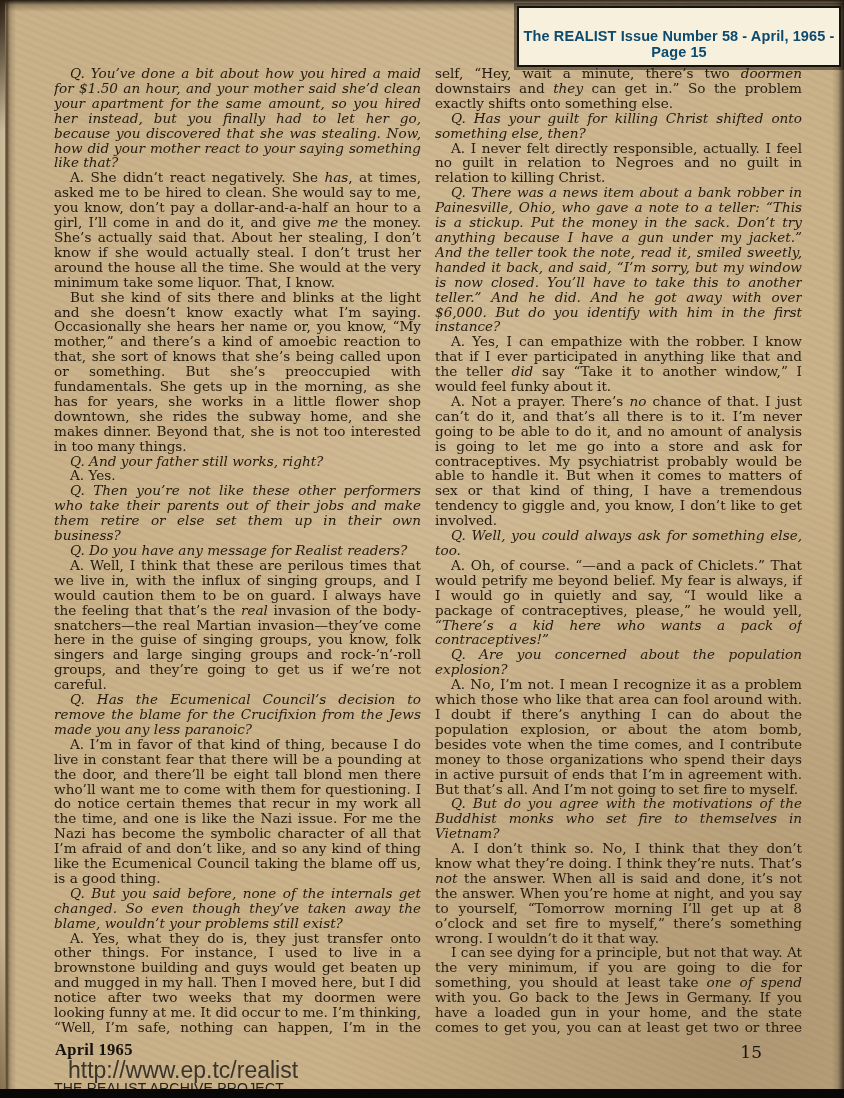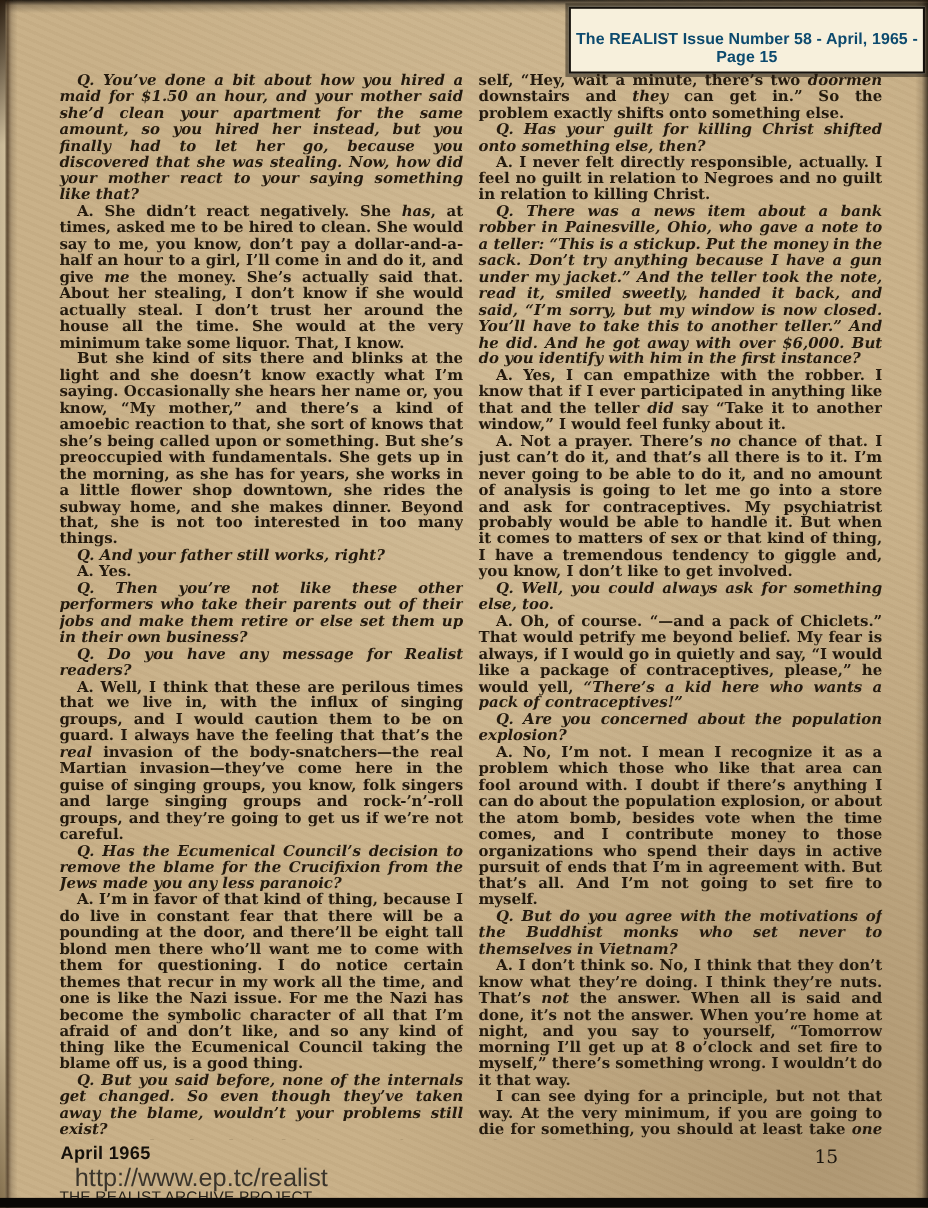--- a/index.html
+++ b/index.html
@@ -43,35 +43,35 @@
     box-shadow:0 0 0 3px rgba(10,8,5,0.45);
     text-align:center;
     padding:20px 2px 5px 2px;
     font-family:"Liberation Sans",sans-serif;
     color:#0c4a6e;
   }
   .header-title{font-size:14.5px;font-weight:bold;letter-spacing:0.1px;}
   .header-subtitle{font-size:11px;font-weight:bold;margin-top:1px;}
   .columns{
     position:absolute;top:66px;left:54px;right:42px;
-    display:flex;gap:14px;font-weight:bold;
+    display:flex;gap:14px;
   }
   .col{
     width:50%;height:970px;overflow:hidden;
     font-size:13.6px;line-height:14.9px;
     text-align:justify;
     color:#241a0e;
   }
   .col p{margin:0;text-indent:16px;}
   .col p.cont{text-indent:0;}
   .col p.q{font-style:italic;}
   .col em{font-style:italic;}
   .footer-date{
     position:absolute;left:55px;top:1040px;
-    font-family:Liberation Sans, sans-serif;
+    font-family:Liberation Serif, serif;
     font-weight:bold;font-size:16.5px;color:#15100a;
     letter-spacing:0.3px;
   }
   .footer-page{
     position:absolute;right:82px;top:1042px;
     font-weight:normal;font-size:17px;color:#1a140c;
   }
   .footer-url{
     position:absolute;left:68px;top:1057px;
     font-family:"Liberation Sans",sans-serif;
@@ -113,21 +113,21 @@
         <p class="cont">self, “Hey, wait a minute, there’s two <em>doormen</em> downstairs and <em>they</em> can get in.” So the problem exactly shifts onto something else.</p>
         <p class="q">Q. Has your guilt for killing Christ shifted onto something else, then?</p>
         <p class="a">A. I never felt directly responsible, actually. I feel no guilt in relation to Negroes and no guilt in relation to killing Christ.</p>
         <p class="q">Q. There was a news item about a bank robber in Painesville, Ohio, who gave a note to a teller: “This is a stickup. Put the money in the sack. Don’t try anything because I have a gun under my jacket.” And the teller took the note, read it, smiled sweetly, handed it back, and said, “I’m sorry, but my window is now closed. You’ll have to take this to another teller.” And he did. And he got away with over $6,000. But do you identify with him in the first instance?</p>
         <p class="a">A. Yes, I can empathize with the robber. I know that if I ever participated in anything like that and the teller <em>did</em> say “Take it to another window,” I would feel funky about it.</p>
         <p class="a">A. Not a prayer. There’s <em>no</em> chance of that. I just can’t do it, and that’s all there is to it. I’m never going to be able to do it, and no amount of analysis is going to let me go into a store and ask for contraceptives. My psychiatrist probably would be able to handle it. But when it comes to matters of sex or that kind of thing, I have a tremendous tendency to giggle and, you know, I don’t like to get involved.</p>
         <p class="q">Q. Well, you could always ask for something else, too.</p>
         <p class="a">A. Oh, of course. “—and a pack of Chiclets.” That would petrify me beyond belief. My fear is always, if I would go in quietly and say, “I would like a package of contraceptives, please,” he would yell, <em>“There’s a kid here who wants a pack of contraceptives!”</em></p>
         <p class="q">Q. Are you concerned about the population explosion?</p>
         <p class="a">A. No, I’m not. I mean I recognize it as a problem which those who like that area can fool around with. I doubt if there’s anything I can do about the population explosion, or about the atom bomb, besides vote when the time comes, and I contribute money to those organizations who spend their days in active pursuit of ends that I’m in agreement with. But that’s all. And I’m not going to set fire to myself.</p>
-        <p class="q">Q. But do you agree with the motivations of the Buddhist monks who set never to themselves in Vietnam?</p>
+        <p class="q">Q. But do you agree with the motivations of the Buddhist monks who set fire to themselves in Vietnam?</p>
         <p class="a">A. I don’t think so. No, I think that they don’t know what they’re doing. I think they’re nuts. That’s <em>not</em> the answer. When all is said and done, it’s not the answer. When you’re home at night, and you say to yourself, “Tomorrow morning I’ll get up at 8 o’clock and set fire to myself,” there’s something wrong. I wouldn’t do it that way.</p>
         <p class="a">I can see dying for a principle, but not that way. At the very minimum, if you are going to die for something, you should at least take <em>one of spend</em> with you. Go back to the Jews in Germany. If you have a loaded gun in your home, and the state comes to get you, you can at least get two or three of .</p>
       </div>
   </div>
 
   <div class="footer-date">April 1965</div>
   <div class="footer-page">15</div>
   <div class="footer-url">http://www.ep.tc/realist</div>
   <div class="footer-archive">THE REALIST ARCHIVE PROJECT</div>
 

